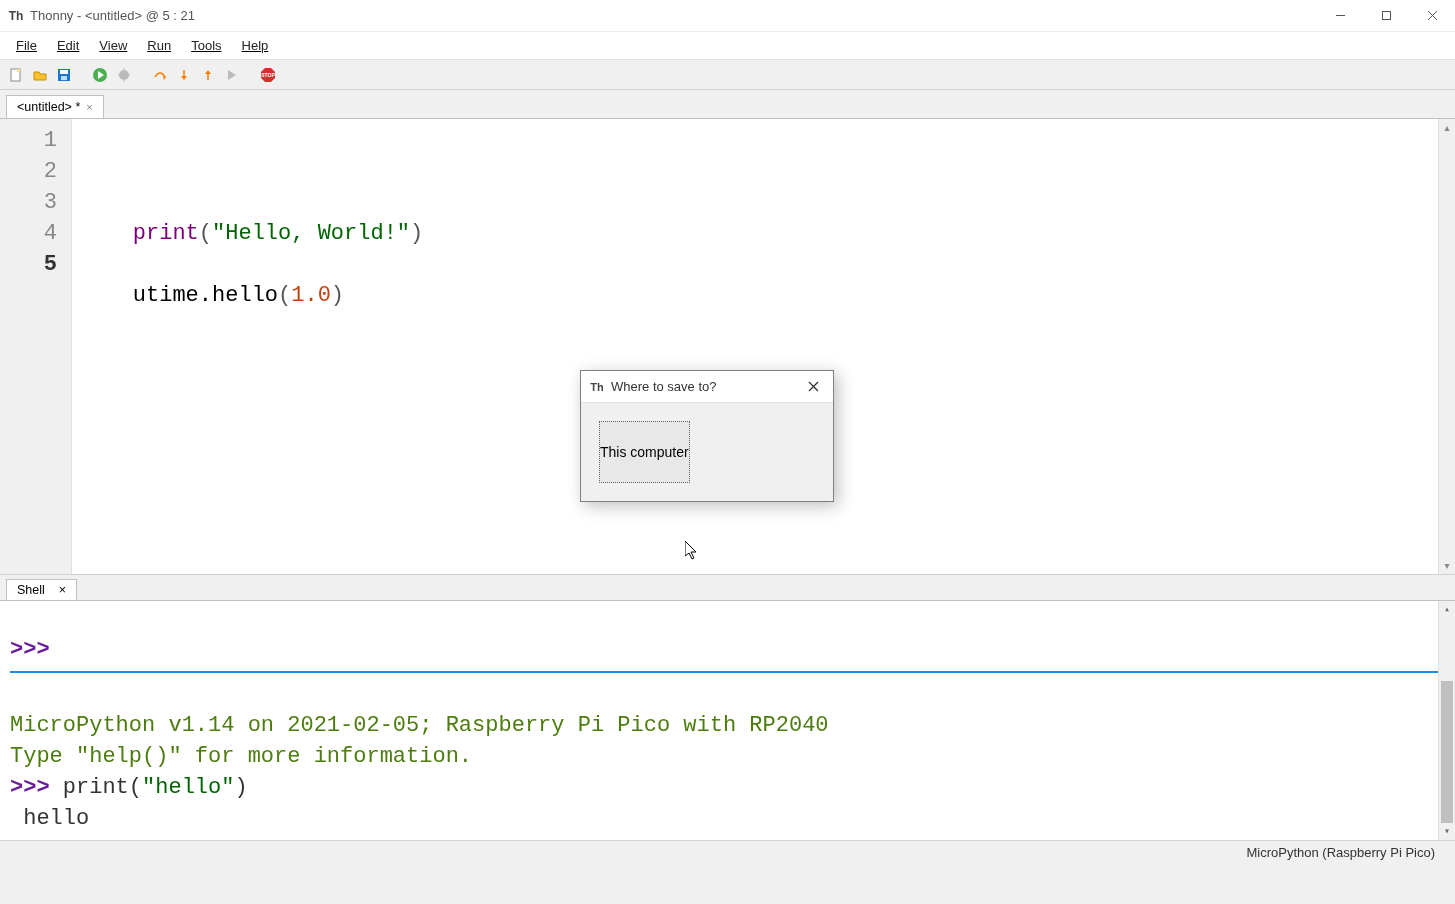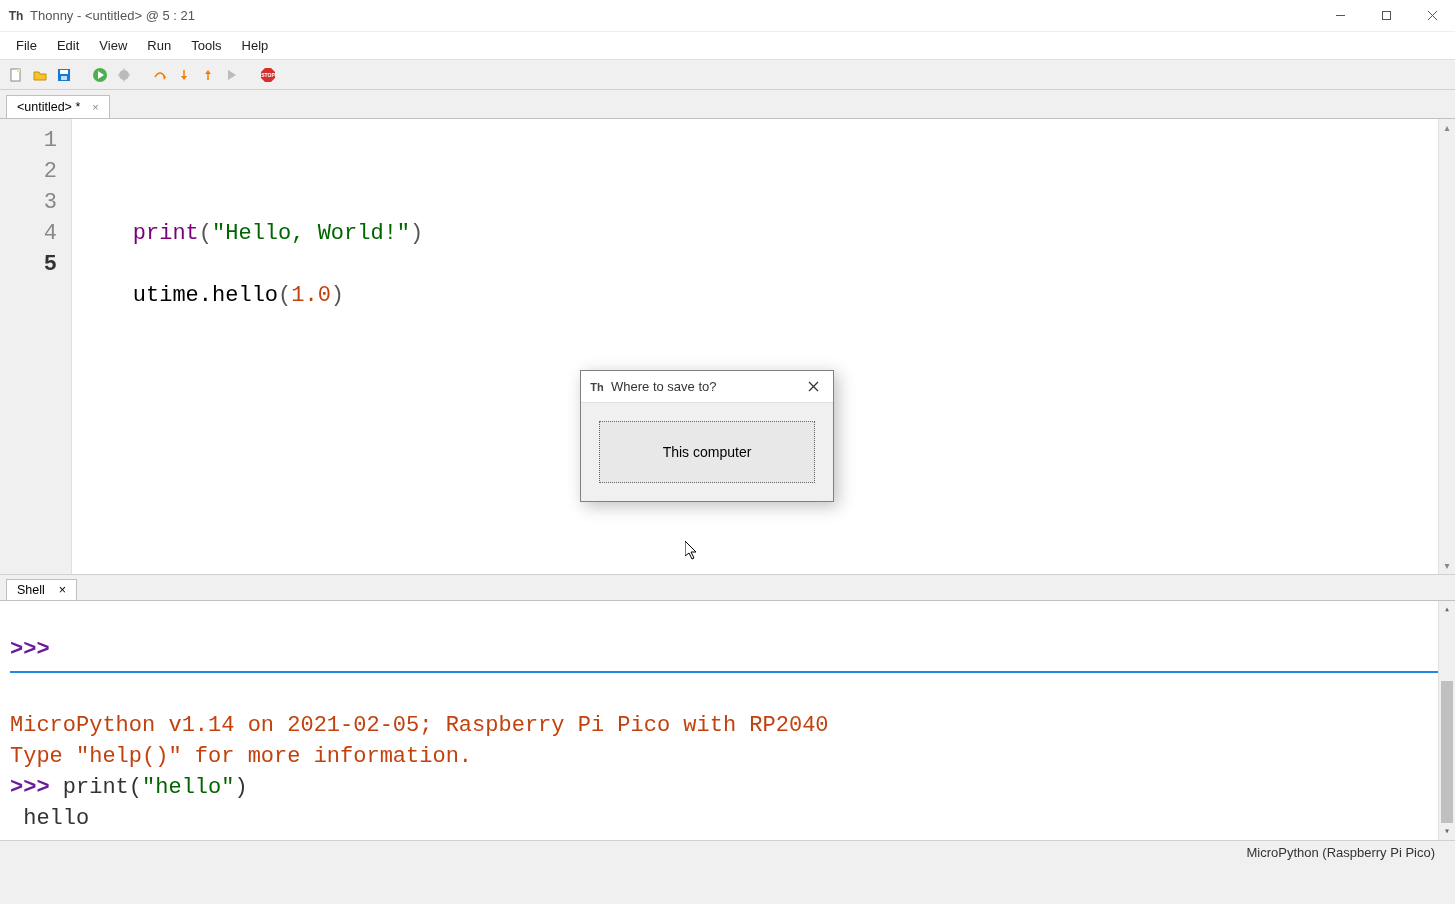--- a/index.html
+++ b/index.html
@@ -40,20 +40,21 @@
   }
   .titlebar .win-btn svg { width: 11px; height: 11px; }
   
   .menubar {
     height: 28px;
     background: #ffffff;
     display: flex;
     align-items: center;
     padding-left: 6px;
     border-bottom: 1px solid #e0e0e0;
+    text-decoration: underline;
   }
   .menubar .menu-item {
     padding: 4px 10px;
     color: #222;
   }
   
   .toolbar {
     height: 30px;
     background: #f0f0f0;
     display: flex;
@@ -79,21 +80,21 @@
     padding-left: 6px;
   }
   .editor-tab {
     background: #fff;
     border: 1px solid #c0c0c0;
     border-bottom: none;
     padding: 4px 10px;
     font-size: 12.5px;
     display: flex;
     align-items: center;
-    gap: 12px;
+    gap: 6px;
   }
   .editor-tab .close-x { color: #888; font-size: 11px; }
   
   .editor-area {
     background: #fff;
     height: 456px;
     display: flex;
     position: relative;
     border-top: 1px solid #c0c0c0;
   }
@@ -162,21 +163,21 @@
     padding: 2px 10px;
     font-family: Consolas, "Courier New", monospace;
     font-size: 22px;
     line-height: 31px;
     white-space: pre;
     color: #333;
     position: relative;
     overflow: hidden;
   }
   .shell-area .prompt { color: #6a1b9a; font-weight: bold; }
-  .shell-area .banner { color: #c2410c; }
+  .shell-area .banner { color: #4d7c0f; }
   .shell-area hr {
     border: none; border-top: 2px solid #1e88e5;
     margin: 6px 0;
   }
   .shell-scrollbar {
     position: absolute; right: 0; top: 0; bottom: 0;
     width: 17px; background: #f0f0f0;
     border-left: 1px solid #e0e0e0;
   }
   .shell-scrollbar .sb-arrow {
@@ -224,21 +225,21 @@
     font-size: 11px; font-weight: bold; color: #444;
     display:flex;align-items:center;justify-content:center;
   }
   .dialog-titlebar .dlg-title { flex: 1; color: #333; font-size: 13px; }
   .dialog-titlebar .dlg-close {
     width: 40px; height: 32px;
     display:flex;align-items:center;justify-content:center;
   }
   .dialog-body {
     padding: 18px;
-    display: flex; flex-direction: column; gap: 20px;
+    display: flex; flex-direction: row; gap: 20px;
   }
   .dlg-btn {
     height: 62px;
     display: flex; align-items: center; justify-content: center;
     font-size: 14px;
     background: #e4e4e4;
     border: 1px dashed #888;
   }
   .dlg-btn.focus {
     border: 1px dotted #666;

